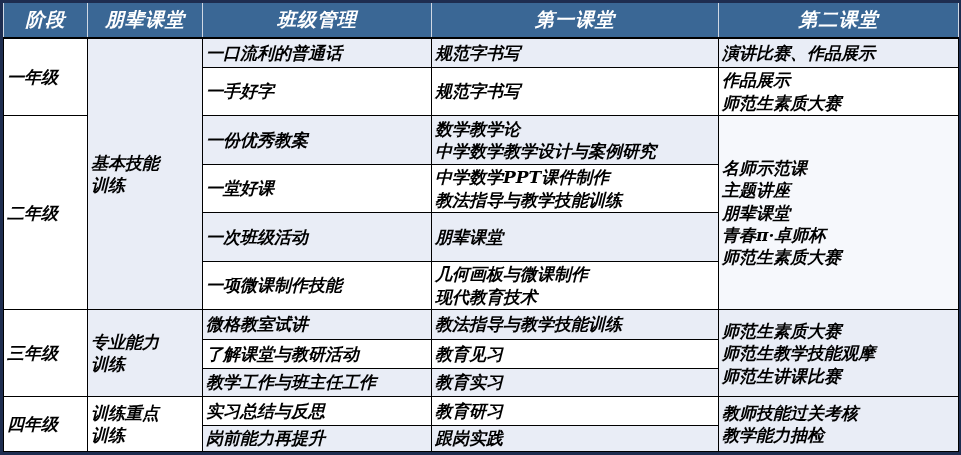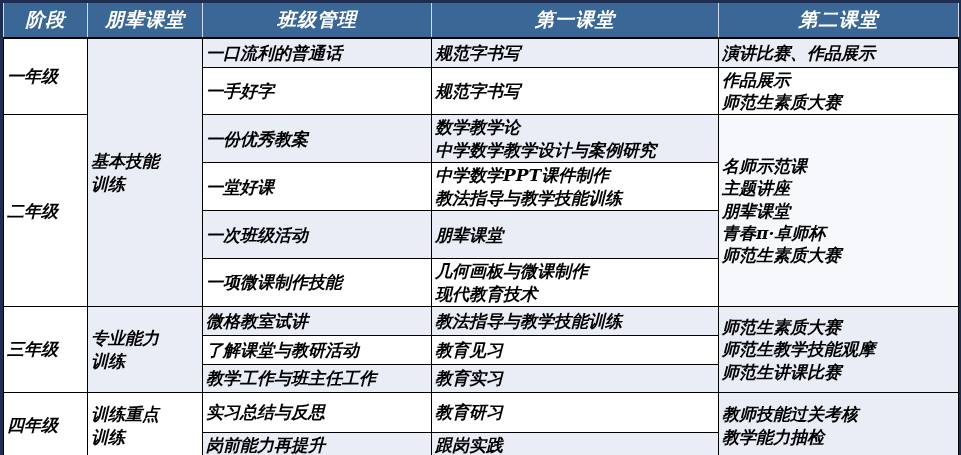--- a/index.html
+++ b/index.html
@@ -108,21 +108,21 @@
 师范生讲课比赛</td>
       </tr>
       <tr style="height:29px">
         <td class="plain">了解课堂与教研活动</td>
         <td class="plain">教育见习</td>
       </tr>
       <tr style="height:28px">
         <td class="band">教学工作与班主任工作</td>
         <td class="band">教育实习</td>
       </tr>
-      <tr style="height:40px">
+      <tr style="height:28px">
         <td class="plain" rowspan="2">四年级</td>
         <td class="plain" rowspan="2">训练重点
 训练</td>
         <td class="plain">实习总结与反思</td>
         <td class="plain">教育研习</td>
         <td class="band" rowspan="2">教师技能过关考核
 教学能力抽检</td>
       </tr>
       <tr style="height:26px">
         <td class="band">岗前能力再提升</td>

